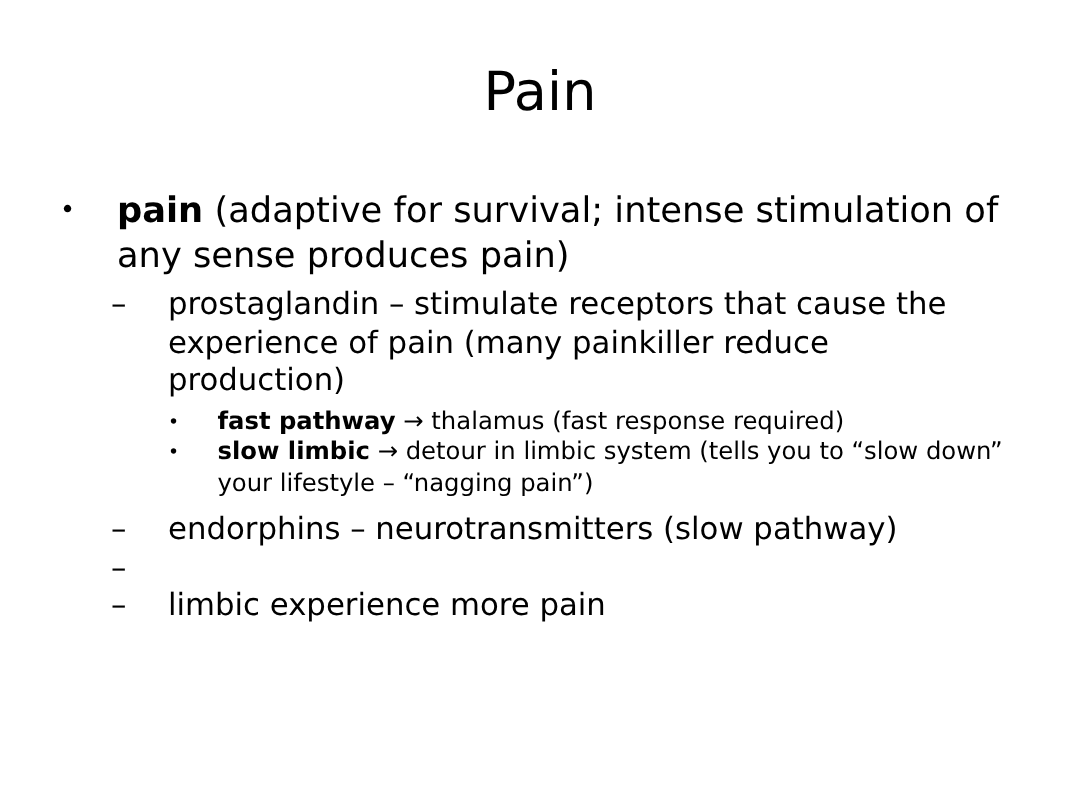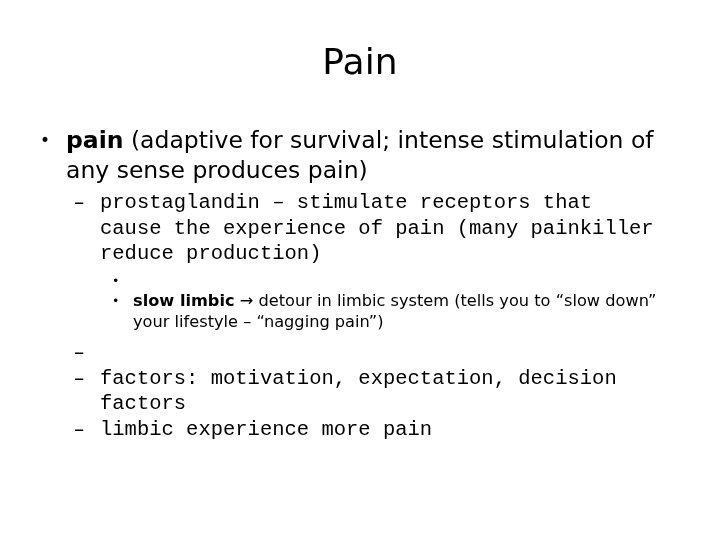--- a/index.html
+++ b/index.html
@@ -55,20 +55,21 @@
   .marker {
     flex: 0 0 auto;
     text-align: left;
     color: #000000;
     font-weight: 400;
   }
 
   .btext {
     flex: 1 1 auto;
     color: #000000;
+    margin-left: 12px;
   }
 
   
   .lvl1 {
     padding-left: 40px;
     font-size: 23.5px;
     line-height: 29.5px;
     margin-bottom: 1px;
   }
   .lvl1 .marker {
@@ -87,21 +88,20 @@
     line-height: 25.5px;
     margin-bottom: 0px;
   }
   .lvl2 .marker {
     width: 26px;
     font-size: 20.5px;
     line-height: 25.5px;
   }
   .lvl2 .btext {
     max-width: 560px;
-    font-family: Liberation Mono, monospace;
   }
 
   
   .lvl3 {
     padding-left: 112px;
     font-size: 16.2px;
     line-height: 20.5px;
     margin-bottom: 0px;
   }
   .lvl3 .marker {
@@ -140,34 +140,35 @@
       <span class="btext"><span class="b">pain</span><span>  (adaptive for survival; intense stimulation of any sense produces pain)</span></span>
     </div>
 
     <div class="bullet-row lvl2 sp-after-lvl1">
       <span class="marker">–</span>
       <span class="btext">prostaglandin – stimulate receptors that cause the experience of pain (many painkiller reduce production)</span>
     </div>
 
     <div class="bullet-row lvl3 sp-before-lvl3">
       <span class="marker">•</span>
+      <span class="btext"><span class="b">fast pathway</span><span> </span><span class="arrow">→</span><span> thalamus (fast response required)</span></span>
     </div>
 
     <div class="bullet-row lvl3">
       <span class="marker">•</span>
       <span class="btext"><span class="b">slow limbic</span><span> </span><span class="arrow">→</span><span> detour in limbic system (tells you to “slow down” your lifestyle – “nagging pain”)</span></span>
     </div>
 
     <div class="bullet-row lvl2 sp-before-lvl2-group">
       <span class="marker">–</span>
+      <span class="btext">endorphins – neurotransmitters (slow pathway)</span>
     </div>
 
     <div class="bullet-row lvl2">
       <span class="marker">–</span>
-      <span class="btext">factors: motivation, expectation, decision factors</span>
     </div>
 
     <div class="bullet-row lvl2">
       <span class="marker">–</span>
       <span class="btext">limbic experience more pain</span>
     </div>
 
   </div>
 </div>
 

